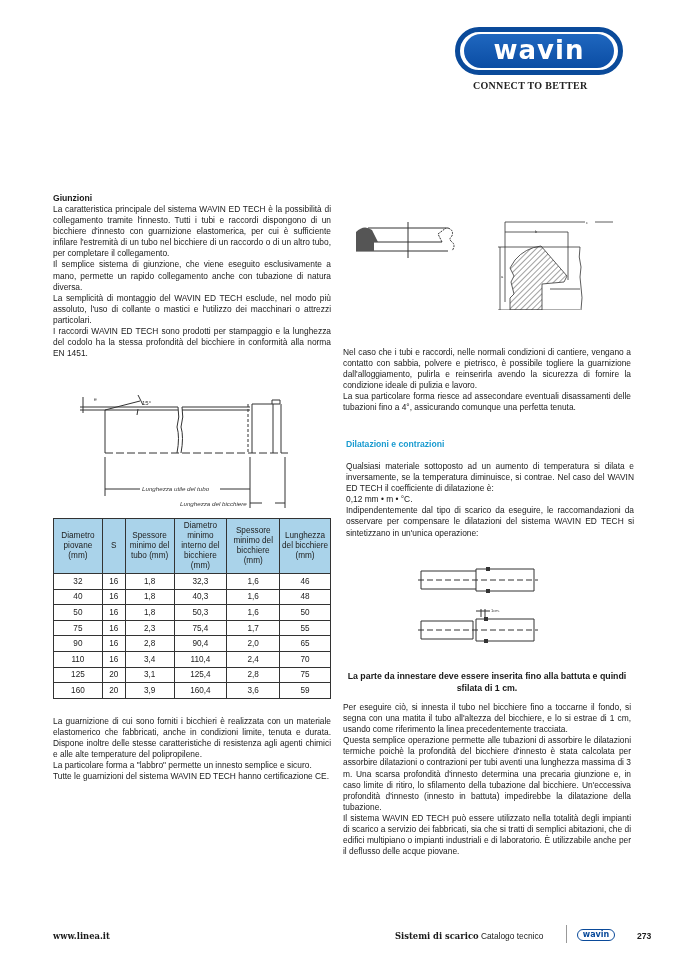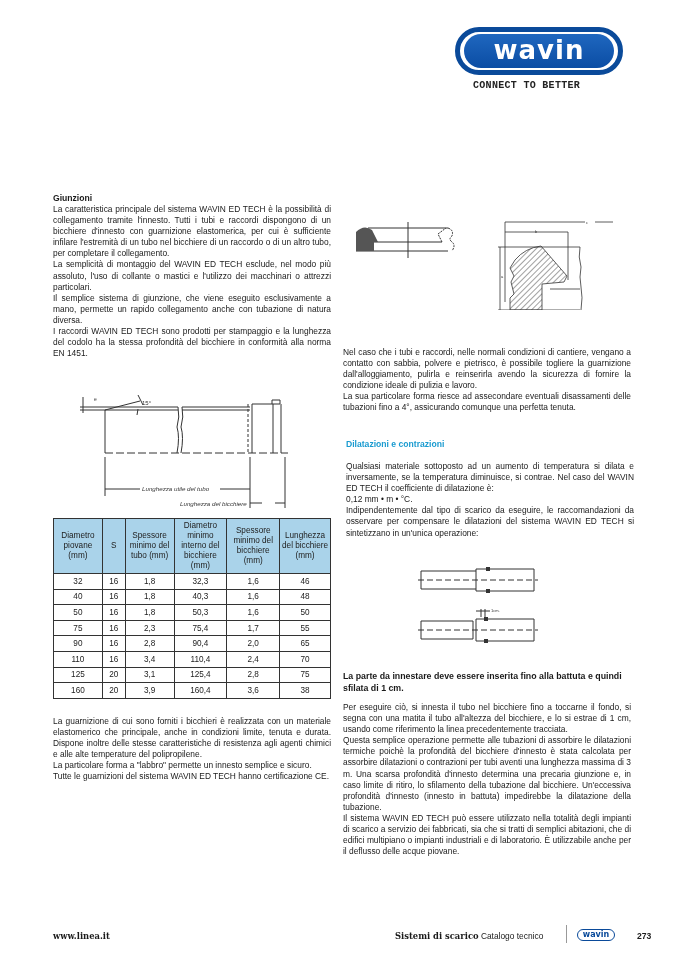--- a/index.html
+++ b/index.html
@@ -2,31 +2,31 @@
 <html><head>
 <meta charset="utf-8">
 <style>
   html, body { margin: 0; padding: 0; background: #ffffff; }
   body { width: 678px; height: 959px; position: relative; overflow: hidden;
          font-family: "Liberation Sans", sans-serif; color: #1a1a1a; }
   .abs { position: absolute; }
   .p { font-size: 8.4px; line-height: 11.1px; margin: 0; text-align: justify; }
   .h-black { font-weight: bold; font-size: 8.6px; line-height: 11px; margin: 0; }
   .h-blue { font-weight: bold; font-size: 8.6px; line-height: 11px; margin: 0; color: #1a9bd0; }
-  .bold-p { font-weight: bold; font-size: 8.8px; line-height: 12px; margin: 0; }
+  .bold-p { font-weight: bold; font-size: 8.8px; line-height: 12px; margin: 0; text-align: center; }
 
   
   .logo { left: 455px; top: 27px; width: 168px; height: 48px; border: 5px solid #0a4a9a;
           border-radius: 26px; box-sizing: border-box; background: #fff;
           display: flex; align-items: center; justify-content: center; }
   .logo-inner { width: 150px; height: 34px; border-radius: 18px; background: linear-gradient(#1f67bf,#0b4da4);
           display:flex; align-items:center; justify-content:center; }
   .logo-text { color: #fff; font-family: "DejaVu Sans", sans-serif; font-weight: bold; font-size: 26px;
           letter-spacing: 1px; line-height: 26px; margin-top:-3px; }
-  .tagline { left: 473px; top: 80px; font-family: Liberation Mono, monospace; font-weight: bold;
+  .tagline { left: 473px; top: 80px; font-family: Liberation Serif, serif; font-weight: bold;
           font-size: 10px; letter-spacing: 0.3px; color: #222; }
 
   
   table.spec { border-collapse: collapse; position: absolute; left: 53px; top: 518px; width: 278px;
                font-size: 8.2px; }
   table.spec th { background: #aad3ea; font-weight: normal; border: 1.3px solid #333; padding: 2px 1px;
                   line-height: 10px; color: #222; }
   table.spec td { border: 1.3px solid #333; text-align: center; height: 14.6px; padding: 0; color: #222; }
 
   
@@ -45,22 +45,22 @@
 <div class="abs logo">
   <div class="logo-inner">
     <span class="logo-text">wavin</span>
   </div>
 </div>
 <div class="abs tagline">CONNECT TO BETTER</div>
 
 <div class="abs" style="left:53px; top:193px; width:278px;">
   <p class="h-black">Giunzioni</p>
   <p class="p">La caratteristica principale del sistema WAVIN ED TECH è la possibilità di collegamento tramite l'innesto. Tutti i tubi e raccordi dispongono di un bicchiere d'innesto con guarnizione elastomerica, per cui è sufficiente infilare l'estremità di un tubo nel bicchiere di un raccordo o di un altro tubo, per completare il collegamento.</p>
+  <p class="p">Il semplice sistema di giunzione, che viene eseguito esclusivamente a mano, permette un rapido collegamento anche con tubazione di natura diversa.</p>
   <p class="p">La semplicità di montaggio del WAVIN ED TECH esclude, nel modo più assoluto, l'uso di collante o mastici e l'utilizzo dei macchinari o attrezzi particolari.</p>
-  <p class="p">Il semplice sistema di giunzione, che viene eseguito esclusivamente a mano, permette un rapido collegamento anche con tubazione di natura diversa.</p>
   <p class="p">I raccordi WAVIN ED TECH sono prodotti per stampaggio e la lunghezza del codolo ha la stessa profondità del bicchiere in conformità alla norma EN 1451.</p>
 </div>
 
 <div class="abs" style="left:80px; top:393px; width:220px; height:115px;">
   <svg width="220" height="115" viewBox="0 0 220 115">
     <g stroke="#333" stroke-width="1" fill="none">
 
       <line x1="3" y1="4" x2="3" y2="20"></line>
       <line x1="0" y1="14" x2="20" y2="14"></line>
       <line x1="0" y1="17" x2="20" y2="17"></line>
@@ -170,27 +170,27 @@
         <td>125,4</td>
         <td>2,8</td>
         <td>75</td>
       </tr>
       <tr>
         <td>160</td>
         <td>20</td>
         <td>3,9</td>
         <td>160,4</td>
         <td>3,6</td>
-        <td>38</td>
+        <td>59</td>
       </tr>
     </tbody>
 </table>
 
 <div class="abs" style="left:53px; top:716px; width:278px;">
-  <p class="p">La guarnizione di cui sono forniti i bicchieri è realizzata con un materiale elastomerico che principale, anche in condizioni limite, tenuta e durata. Dispone inoltre delle stesse caratteristiche di resistenza agli agenti chimici e alle alte temperature del polipropilene.</p>
+  <p class="p">La guarnizione di cui sono forniti i bicchieri è realizzata con un materiale elastomerico che fabbricati, anche in condizioni limite, tenuta e durata. Dispone inoltre delle stesse caratteristiche di resistenza agli agenti chimici e alle alte temperature del polipropilene.</p>
   <p class="p">La particolare forma a "labbro" permette un innesto semplice e sicuro.</p>
   <p class="p">Tutte le guarnizioni del sistema WAVIN ED TECH hanno certificazione CE.</p>
 </div>
 
 <div class="abs" style="left:350px; top:218px; width:110px; height:50px;">
   <svg width="110" height="50" viewBox="0 0 110 50">
     <g stroke="#333" stroke-width="1" fill="none">
       <line x1="18" y1="10" x2="98" y2="10"></line>
       <line x1="22" y1="24" x2="92" y2="24"></line>
       <line x1="6" y1="33" x2="98" y2="33"></line>

